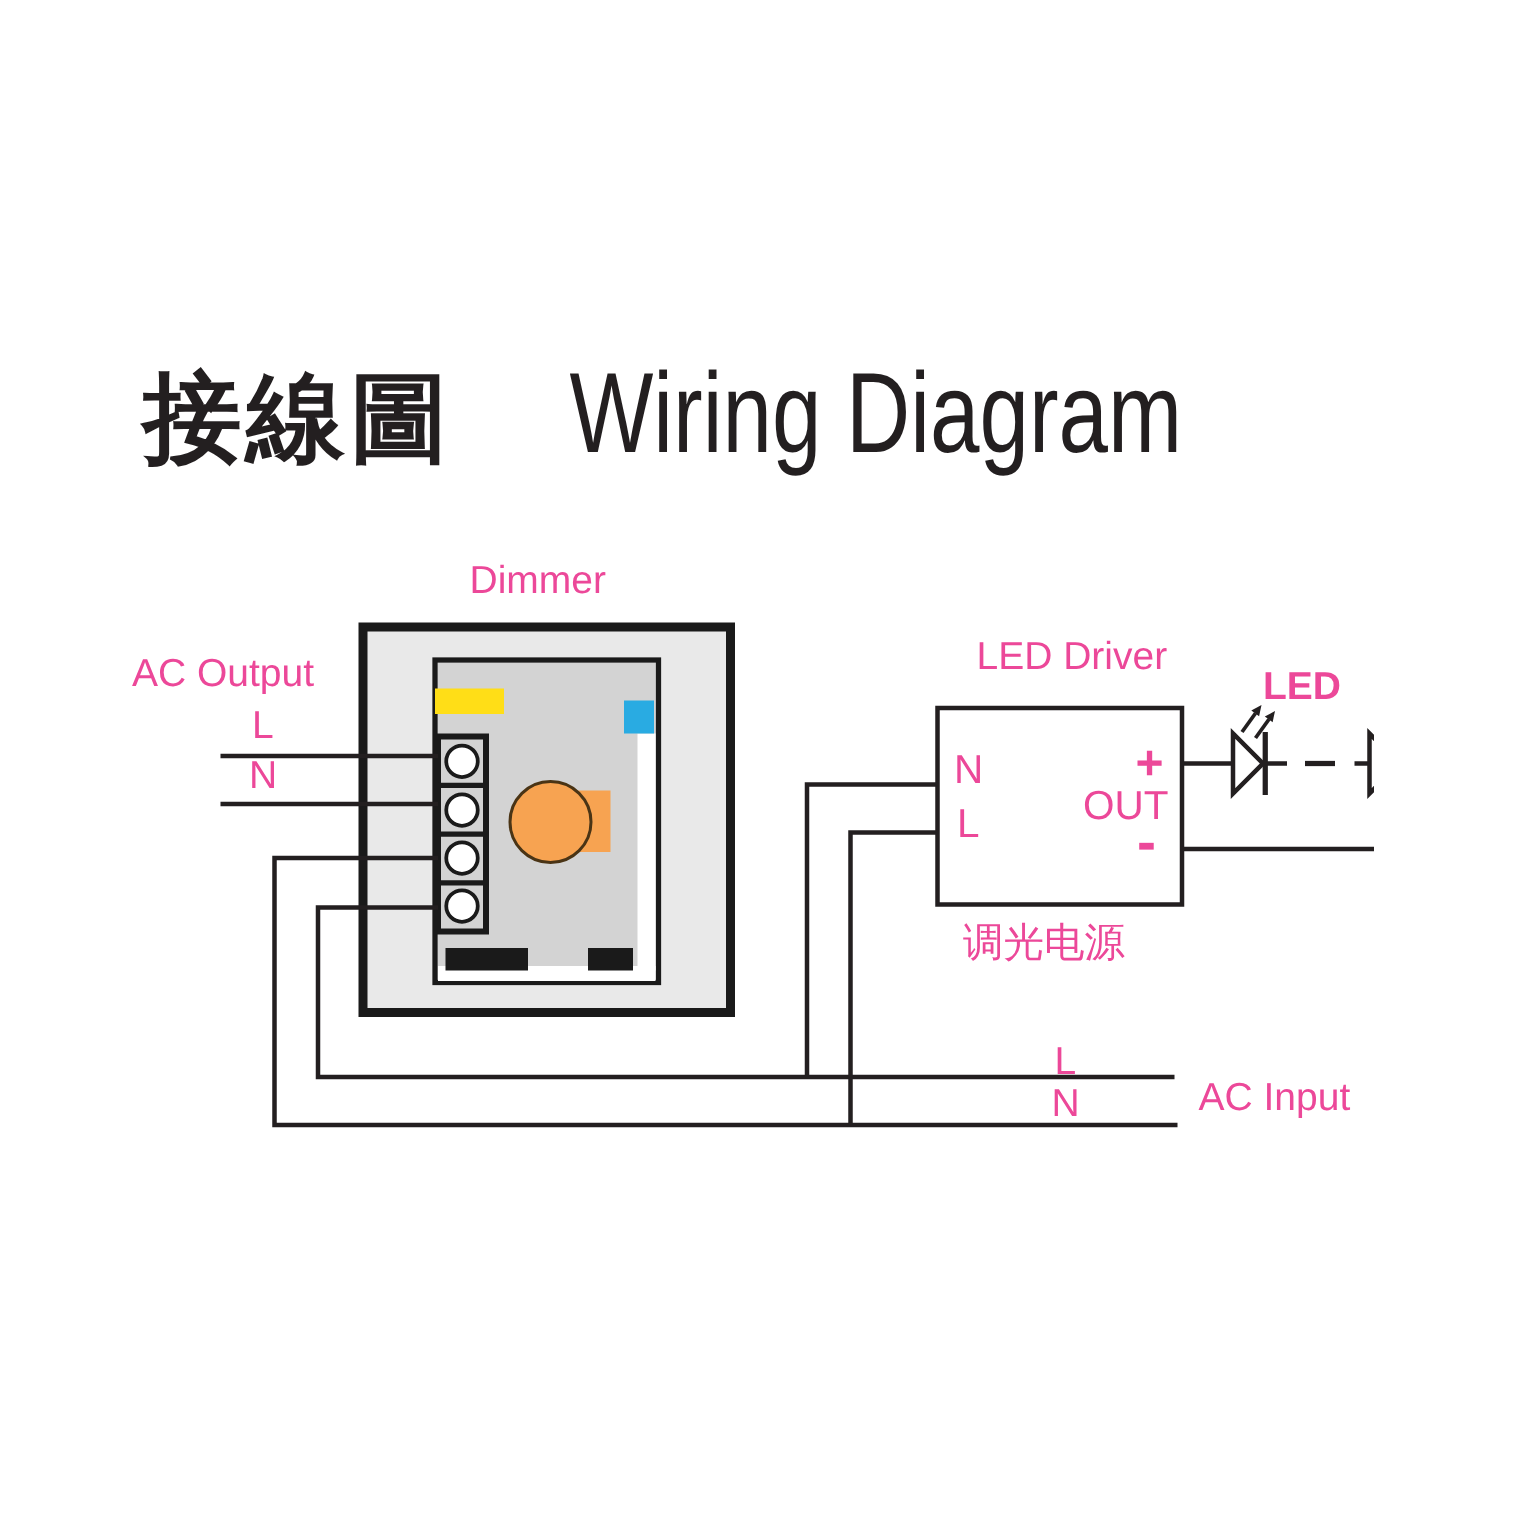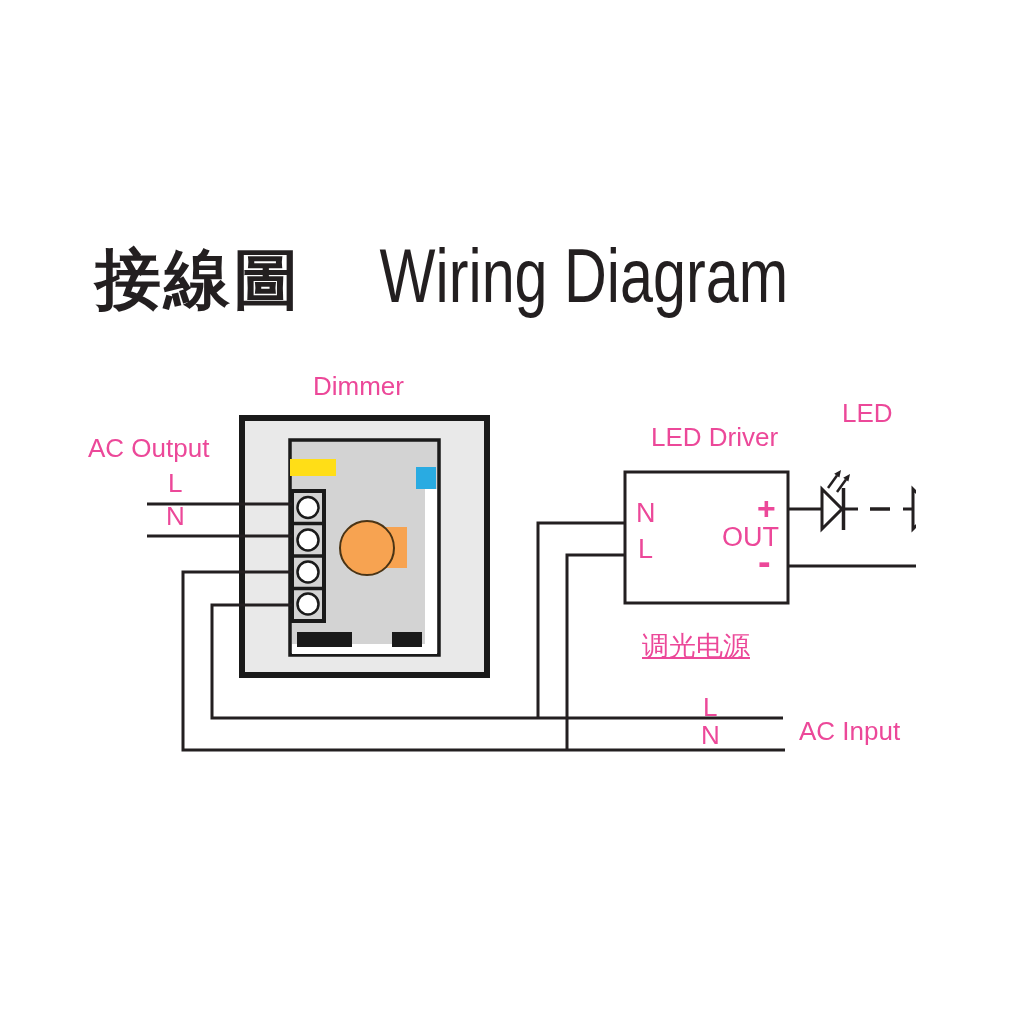--- a/index.html
+++ b/index.html
@@ -92,26 +92,26 @@
     <span class="title-en">Wiring Diagram</span>
   </div>
 
   <div class="label lbl26" style="left:313px;top:373px;">Dimmer</div>
 
   <div class="label lbl26" style="left:88px;top:435px;">AC Output</div>
   <div class="label lbl26" style="left:168px;top:470px;">L</div>
   <div class="label lbl26" style="left:166px;top:503px;">N</div>
 
   <div class="label lbl26" style="left:622px;top:424px;margin-left:29px;">LED Driver</div>
-  <div class="label lbl26" style="left:842px;top:400px;">LED</div>
+  <div class="label lbl26" style="left:842px;top:444px;font-weight:bold;">LED</div>
 
   <div class="label lbl27" style="left:636px;top:500px;">N</div>
   <div class="label lbl27" style="left:638px;top:536px;">L</div>
   <div class="label lbl27" style="left:722px;top:524px;">OUT</div>
   <div class="label plus-lbl" style="left:757px;top:492px;">+</div>
   <div class="label minus-lbl" style="left:758px;top:543px;">-</div>
-  <div class="label lbl27" style="left:642px;top:633px;text-decoration:underline;">调光电源</div>
+  <div class="label lbl27" style="left:642px;top:615px;">调光电源</div>
 
   <div class="label lbl26" style="left:703px;top:694px;">L</div>
   <div class="label lbl26" style="left:701px;top:722px;">N</div>
   <div class="label lbl26" style="left:799px;top:718px;">AC Input</div>
 
 </div>
 
 </body></html>

